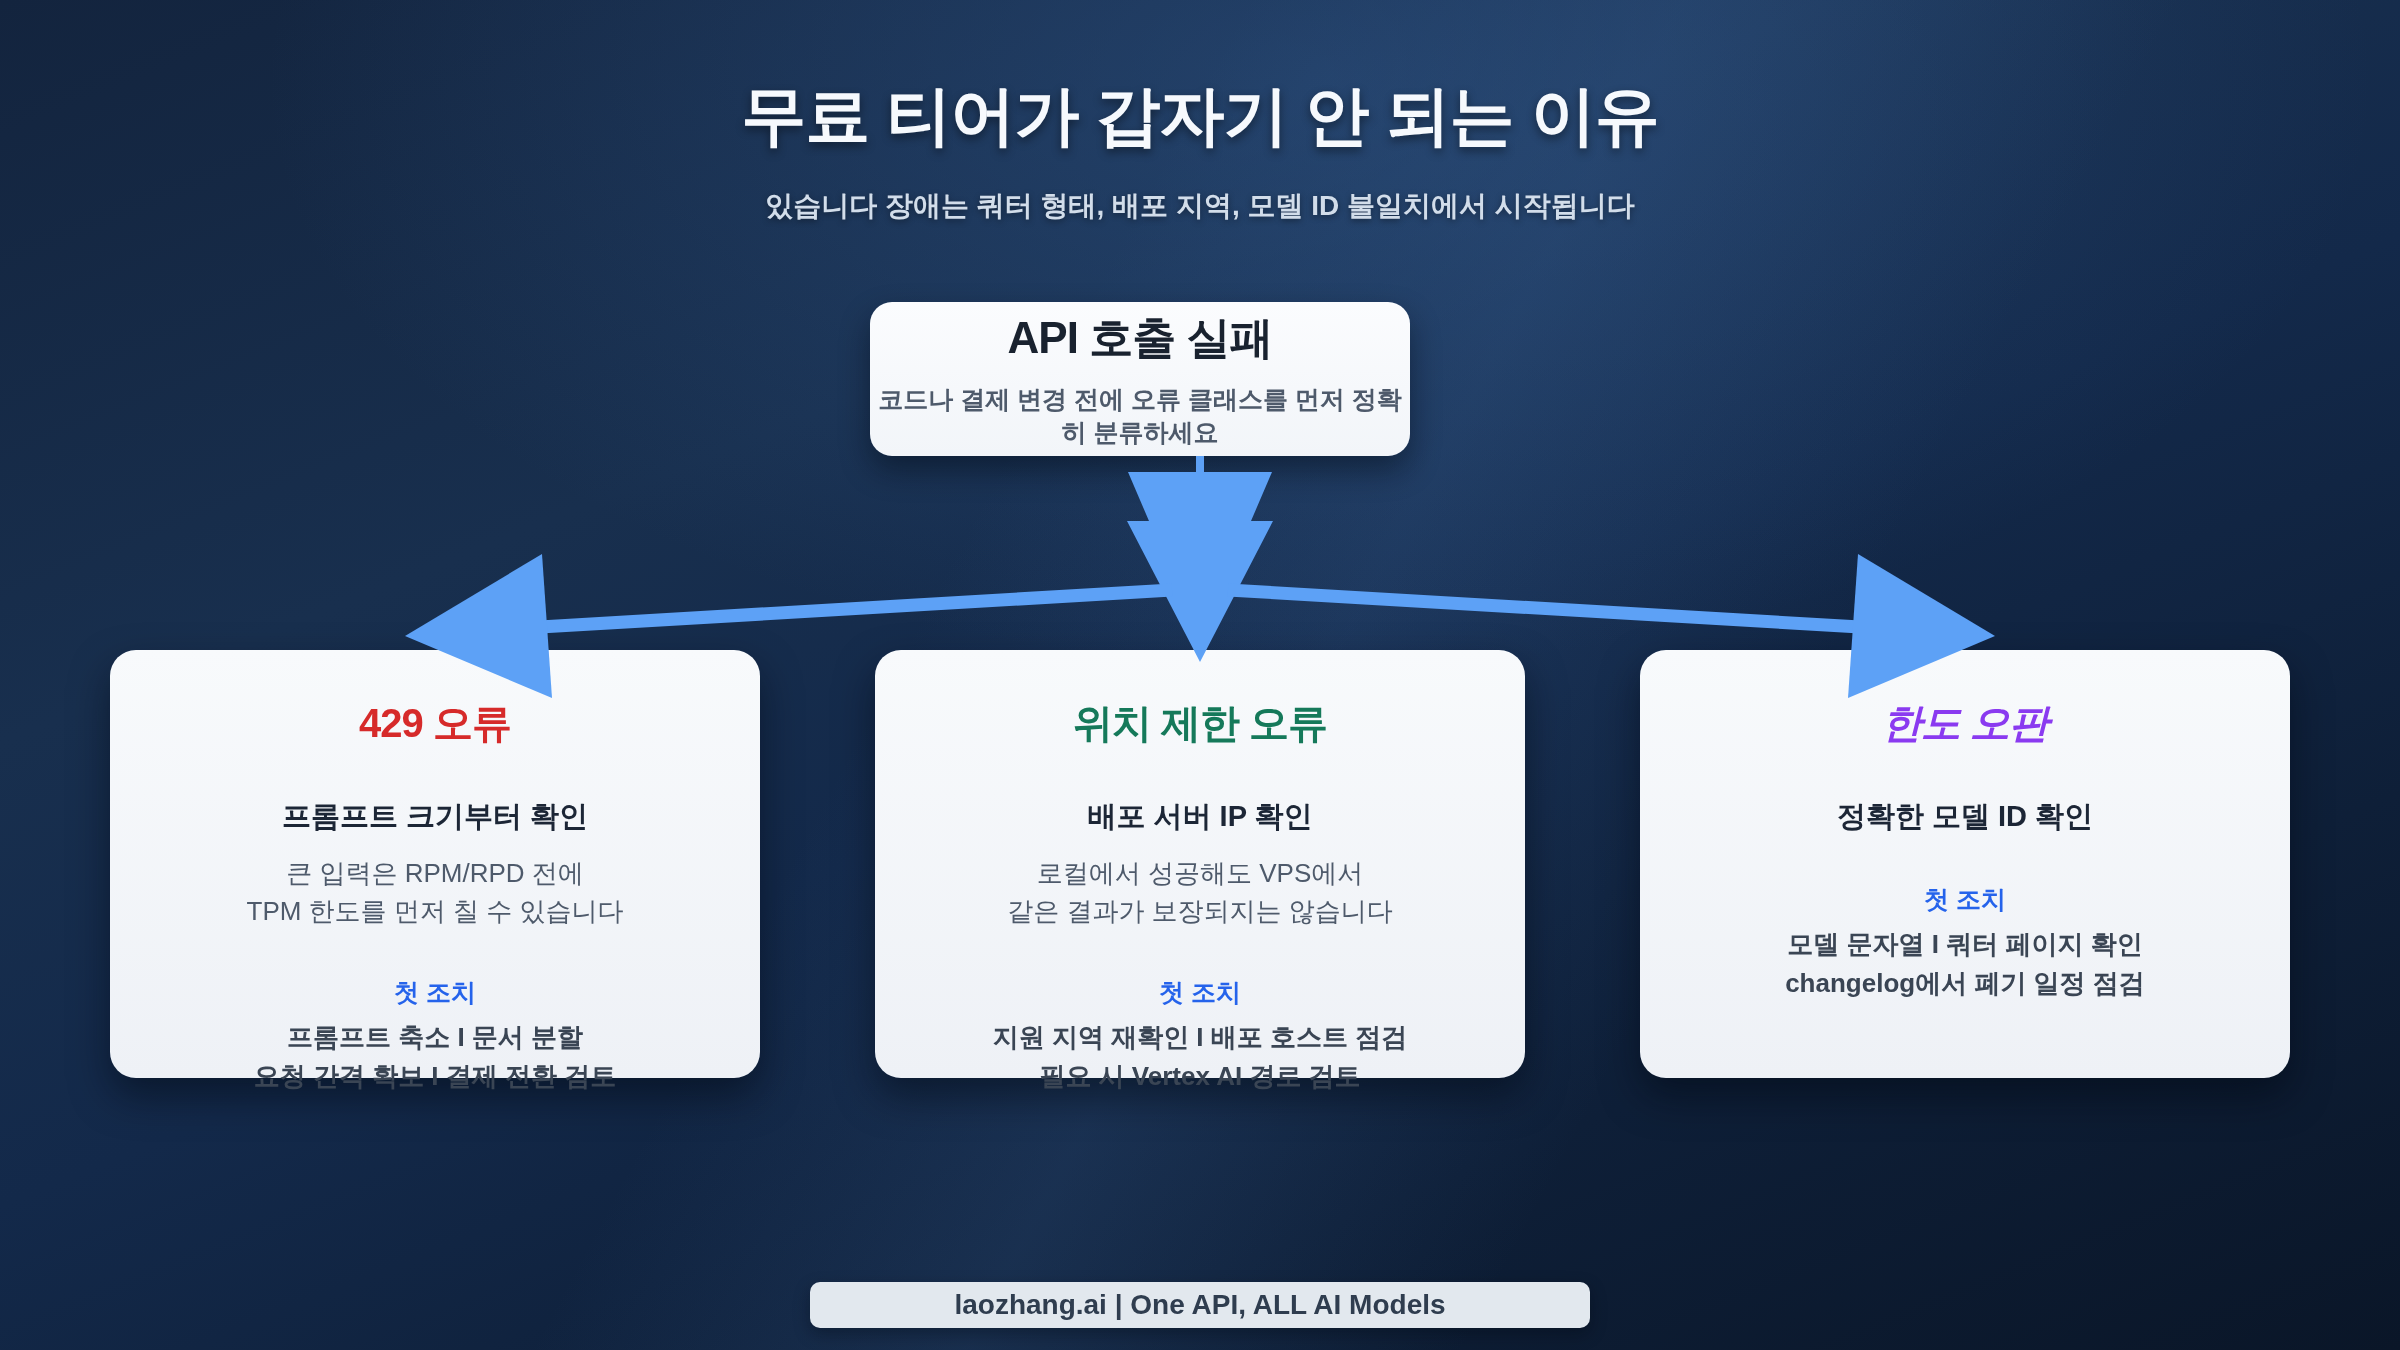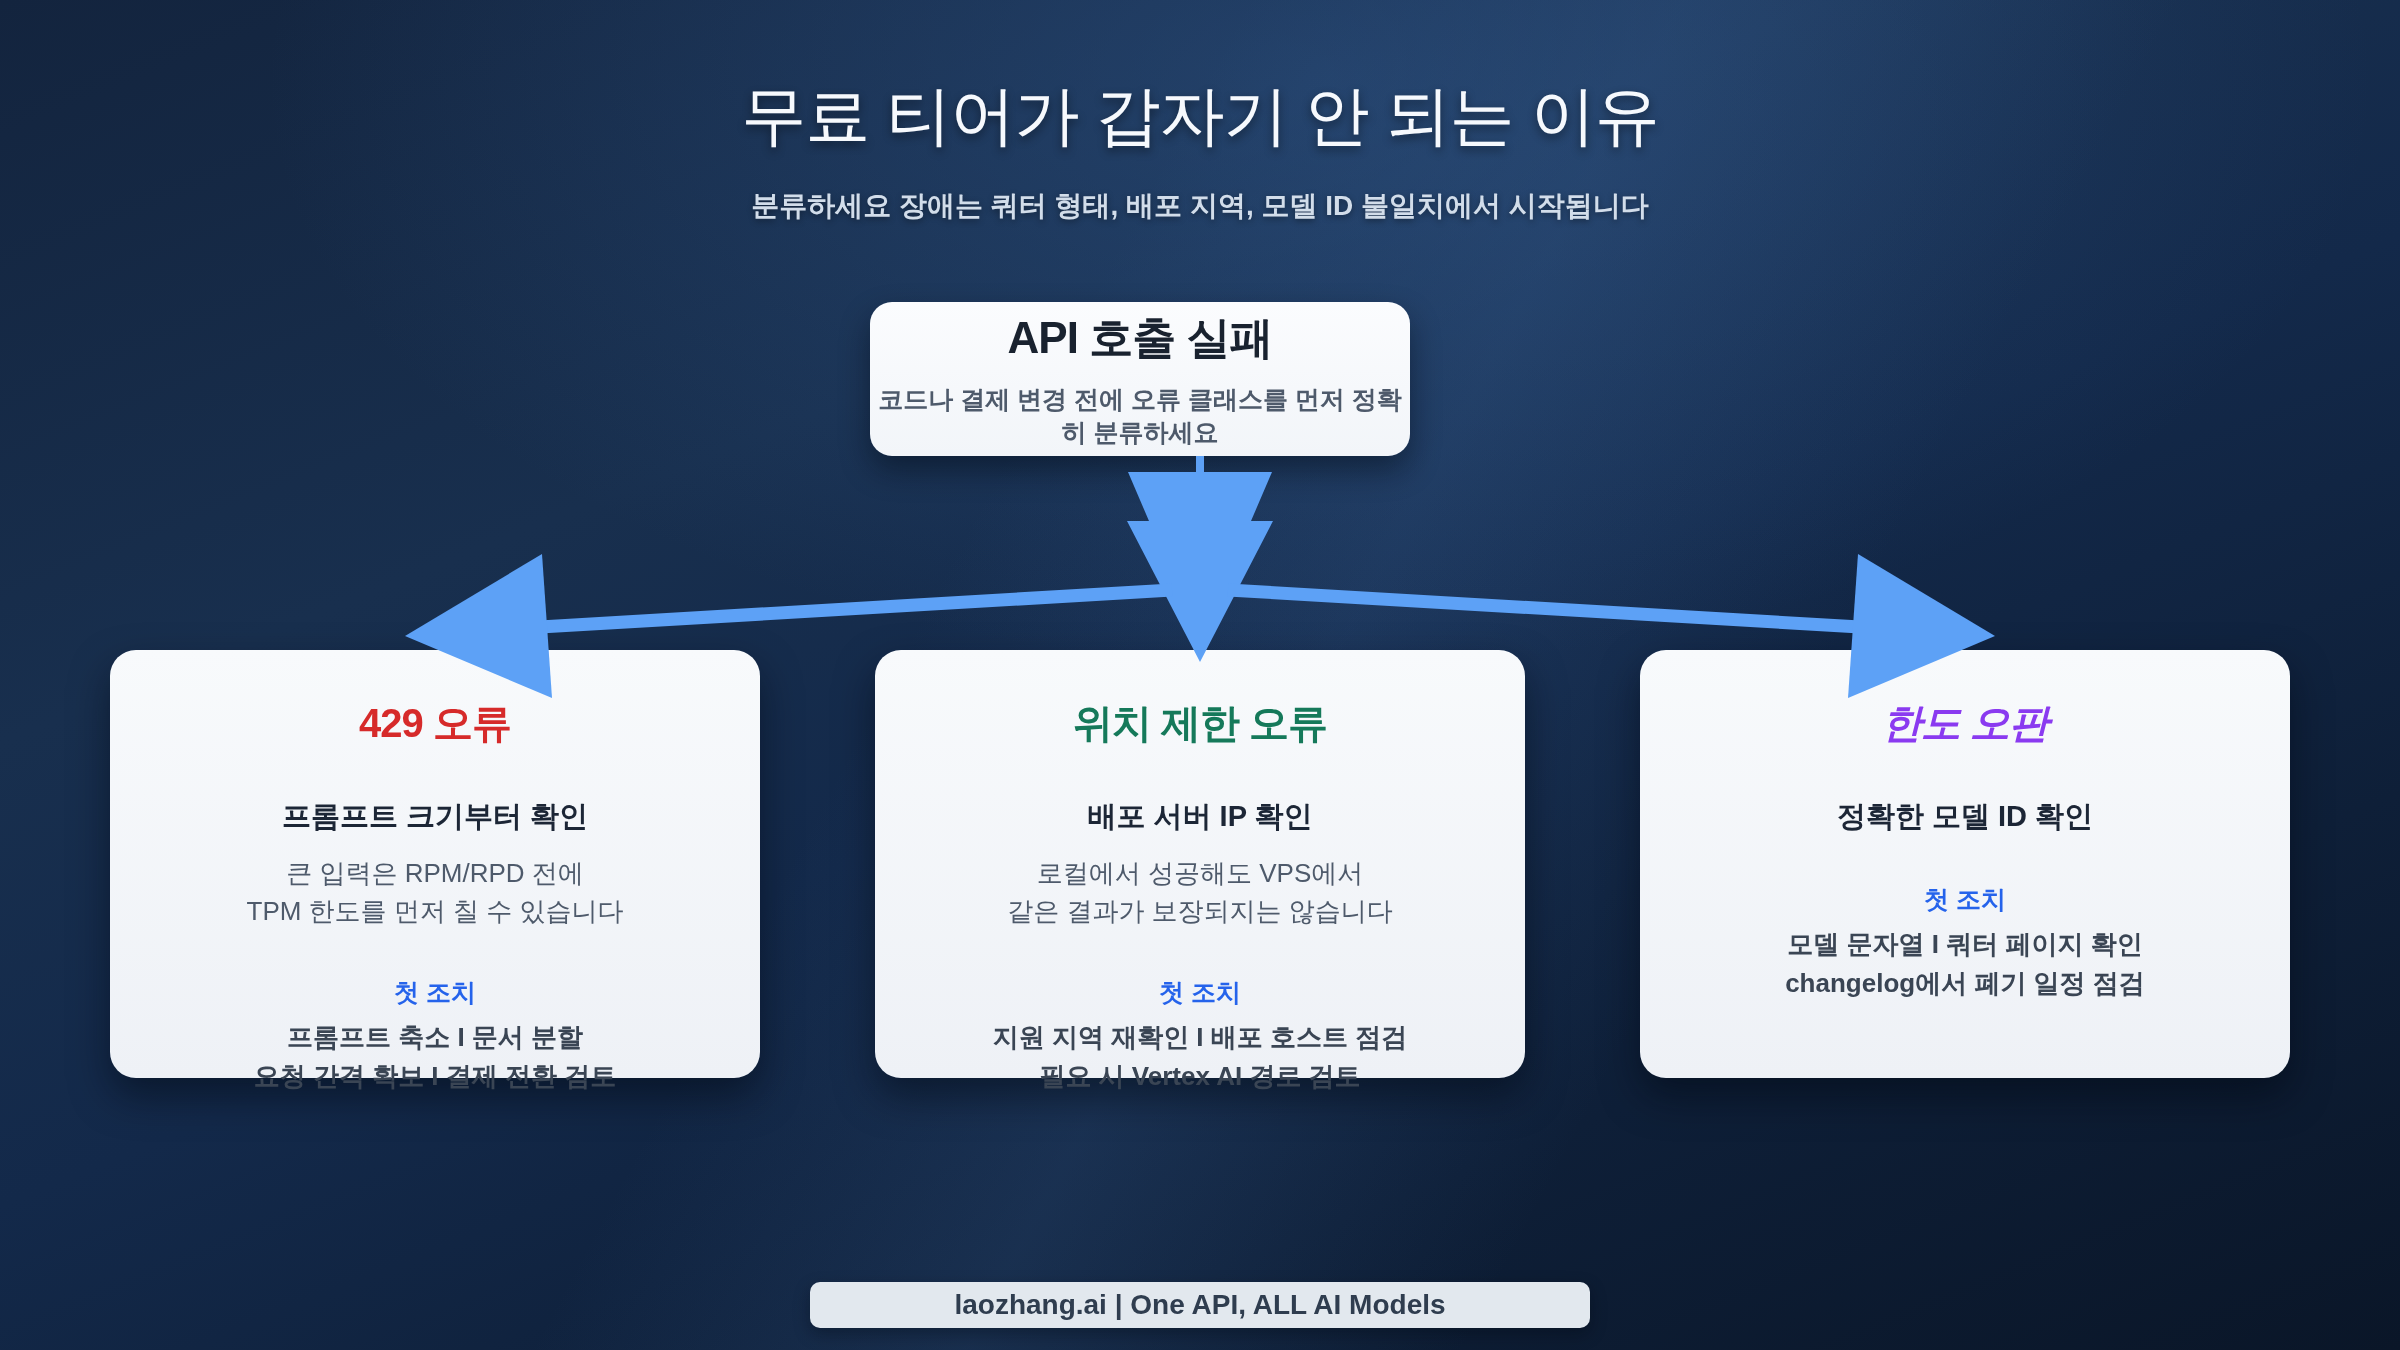--- a/index.html
+++ b/index.html
@@ -12,21 +12,21 @@
     position:relative;width:2400px;height:1350px;
     background:
       radial-gradient(ellipse 1700px 950px at 55% 6%, rgba(52,94,150,.42), rgba(52,94,150,0) 62%),
       linear-gradient(118deg, rgba(66,108,162,0) 40%, rgba(66,108,162,.20) 54%, rgba(66,108,162,0) 70%),
       linear-gradient(158deg, #13243e 0%, #182f4e 32%, #13294a 52%, #0e1f38 76%, #0a1628 100%);
   }
 
   
   .header{position:absolute;top:72px;left:0;width:100%;text-align:center;}
   .header h1{
-    margin:0;font-size:65px;font-weight:400;color:#f6f9fd;letter-spacing:-1px;
+    margin:0;font-size:65px;font-weight:700;color:#f6f9fd;letter-spacing:-1px;
     text-shadow:0 4px 10px rgba(0,0,0,.45);
   }
   .header p{
     margin:27px 0 0;font-size:28px;font-weight:600;color:#d2ddea;
     text-shadow:0 2px 6px rgba(0,0,0,.4);
   }
 
   
   .root-node{
     position:absolute;left:870px;top:302px;width:540px;height:154px;
@@ -67,21 +67,21 @@
   }
   .footer span{font-size:28px;font-weight:700;color:#2f3d4f;}
 </style>
 </head>
 <body>
 
 <div class="stage">
 
   <header class="header">
     <h1>무료 티어가 갑자기 안 되는 이유</h1>
-    <p>분류하세요 장애는 쿼터 형태, 배포 지역, 모델 ID 불일치에서 시작됩니다</p>
+    <p>있습니다 장애는 쿼터 형태, 배포 지역, 모델 ID 불일치에서 시작됩니다</p>
   </header>
 
   <section class="root-node">
     <h2>API 호출 실패</h2>
     <p>코드나 결제 변경 전에 오류 클래스를 먼저 정확히 분류하세요</p>
   </section>
 
   <main class="cards">
 
     <article class="card">

